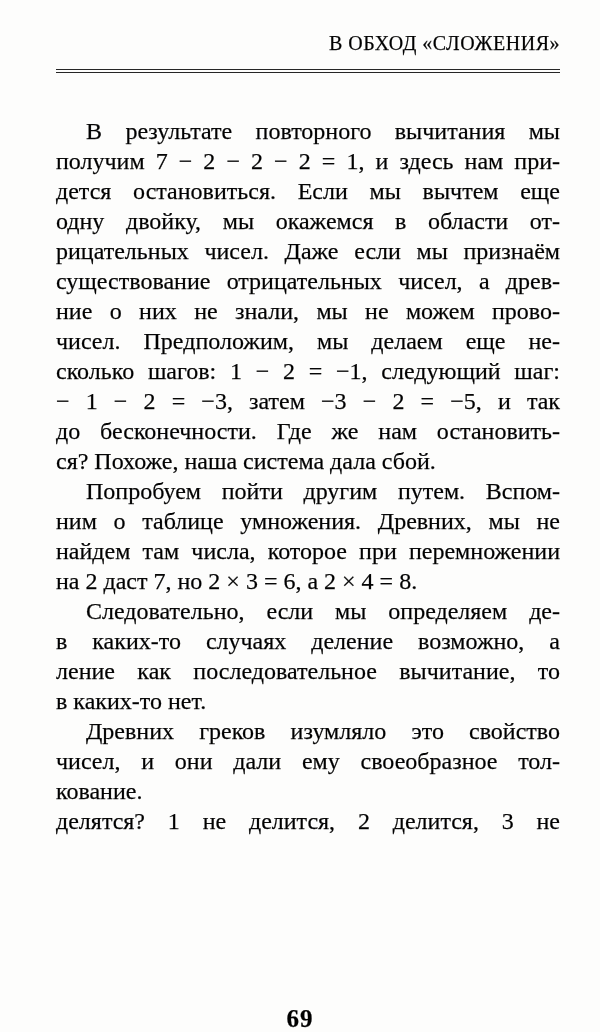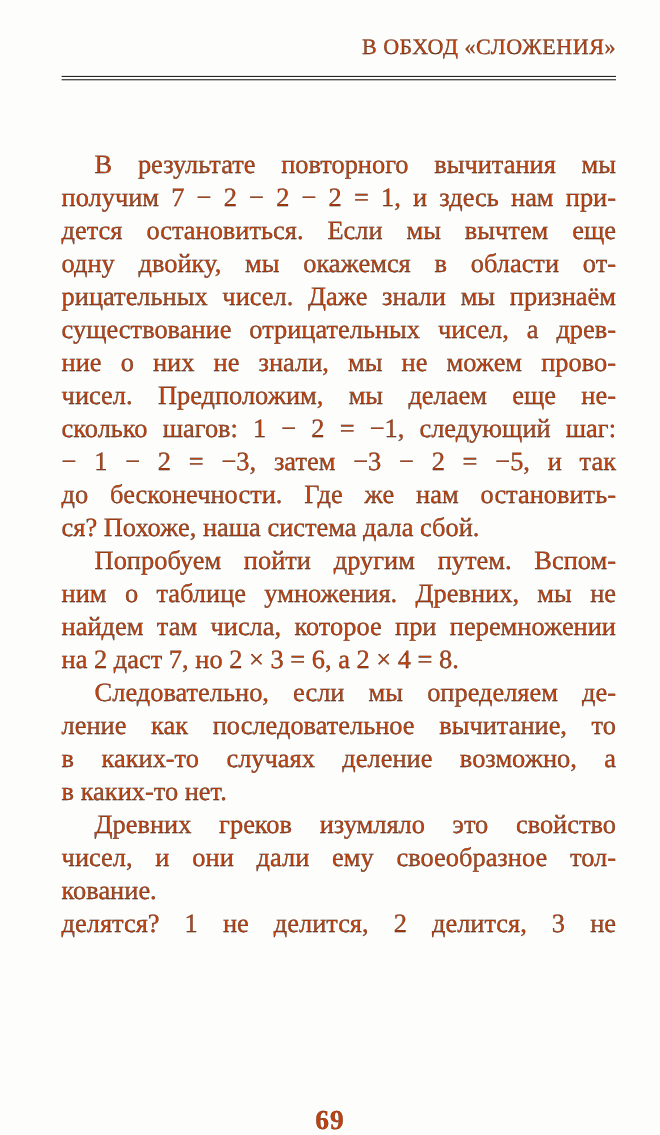--- a/index.html
+++ b/index.html
@@ -6,41 +6,41 @@
     margin: 0;
     padding: 0;
     background: #ffffff;
   }
   .page {
     position: relative;
     width: 600px;
     height: 1032px;
     box-sizing: border-box;
     background: #fdfdfc;
-    color: #c2410c;
+    color: #000000;
     font-family: "Liberation Serif", "DejaVu Serif", serif;
     padding: 33px 40px 0 56px;
     overflow: hidden;
     -webkit-text-stroke: 0.25px #1b1b1b;
   }
   .running-header {
     text-align: right;
     font-size: 20px;
     line-height: 20px;
     letter-spacing: 0.5px;
     white-space: nowrap;
   }
   .double-rule {
     margin-top: 16px;
     height: 2px;
     border-top: 1.4px solid #262626;
     border-bottom: 1.4px solid #262626;
   }
   .body-text {
-    margin-top: 62px;
+    margin-top: 43px;
     font-size: 24px;
     line-height: 30px;
   }
   .ln {
     text-align: justify;
     text-align-last: justify;
     white-space: normal;
   }
   .ln.end {
     text-align-last: left;
@@ -67,35 +67,35 @@
 
   <div class="running-header">В ОБХОД «СЛОЖЕНИЯ»</div>
 
   <div class="double-rule"></div>
 
   <div class="body-text">
     <div class="ln ind">В результате повторного вычитания мы</div>
     <div class="ln">получим 7 − 2 − 2 − 2 = 1, и здесь нам при-</div>
     <div class="ln">дется остановиться. Если мы вычтем еще</div>
     <div class="ln">одну двойку, мы окажемся в области от-</div>
-    <div class="ln">рицательных чисел. Даже знали мы признаём</div>
+    <div class="ln">рицательных чисел. Даже если мы признаём</div>
     <div class="ln">существование отрицательных чисел, а древ-</div>
     <div class="ln">ние о них не знали, мы не можем прово-</div>
     <div class="ln">чисел. Предположим, мы делаем еще не-</div>
     <div class="ln">сколько шагов: 1 − 2 = −1, следующий шаг:</div>
     <div class="ln">− 1 − 2 = −3, затем −3 − 2 = −5, и так</div>
     <div class="ln">до бесконечности. Где же нам остановить-</div>
     <div class="ln end">ся? Похоже, наша система дала сбой.</div>
     <div class="ln ind">Попробуем пойти другим путем. Вспом-</div>
     <div class="ln">ним о таблице умножения. Древних, мы не</div>
     <div class="ln">найдем там числа, которое при перемножении</div>
     <div class="ln end">на 2 даст 7, но 2 × 3 = 6, а 2 × 4 = 8.</div>
     <div class="ln ind">Следовательно, если мы определяем де-</div>
+    <div class="ln">в каких-то случаях деление возможно, а</div>
     <div class="ln">ление как последовательное вычитание, то</div>
-    <div class="ln">в каких-то случаях деление возможно, а</div>
     <div class="ln end">в каких-то нет.</div>
     <div class="ln ind">Древних греков изумляло это свойство</div>
     <div class="ln">чисел, и они дали ему своеобразное тол-</div>
     <div class="ln end">кование.</div>
     <div class="ln">делятся? 1 не делится, 2 делится, 3 не</div>
   </div>
 
   <div class="page-number">69</div>
 
 </div>

